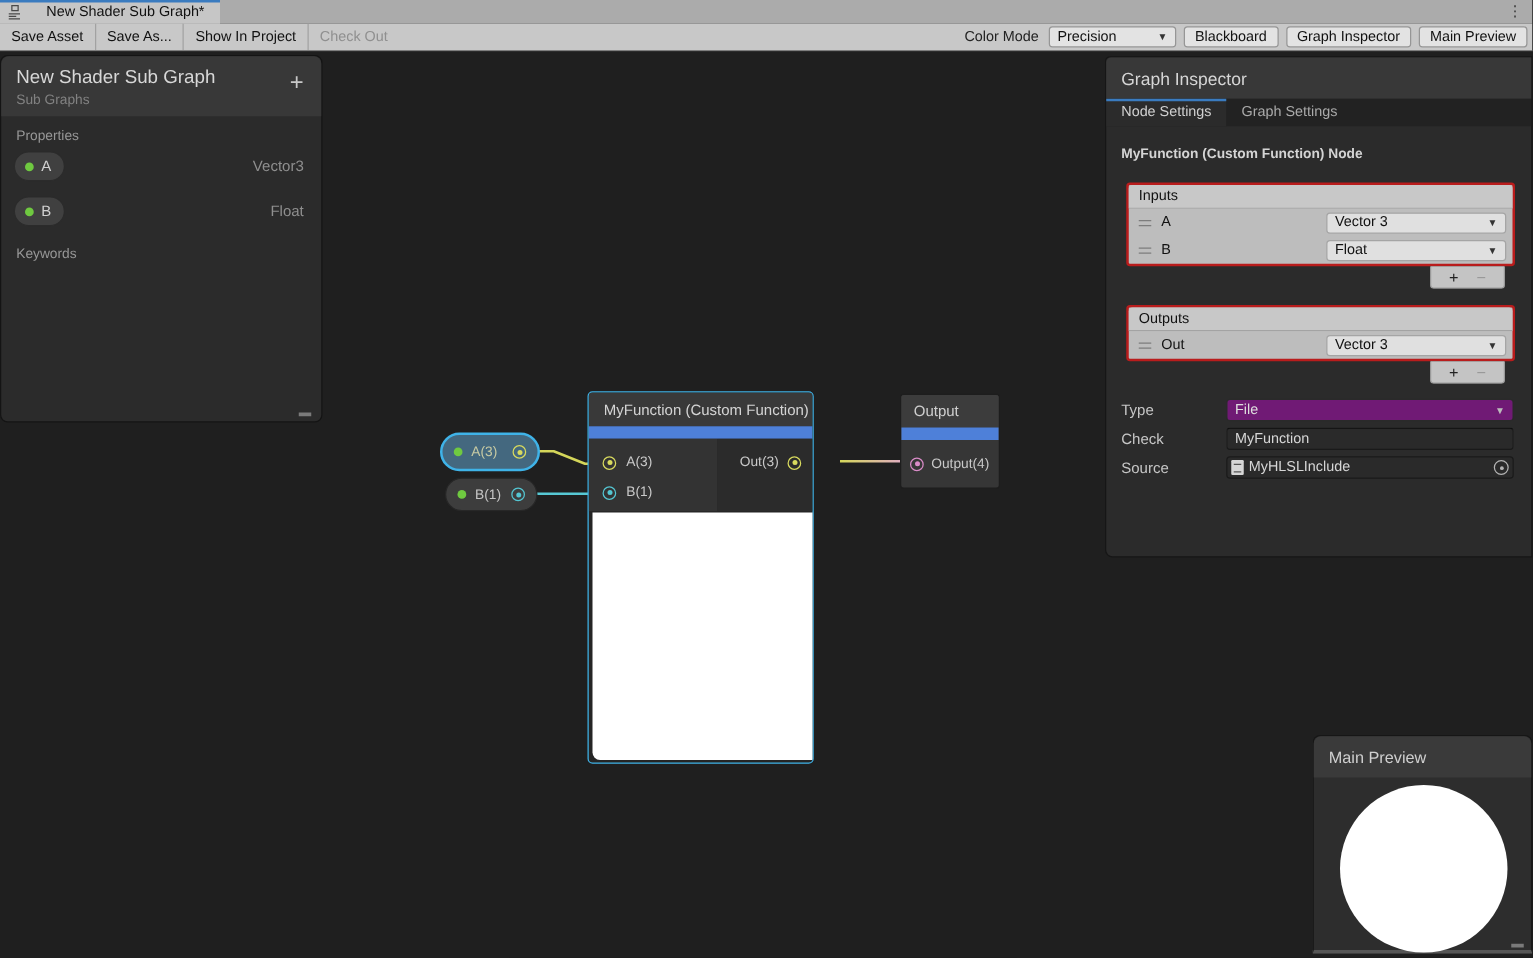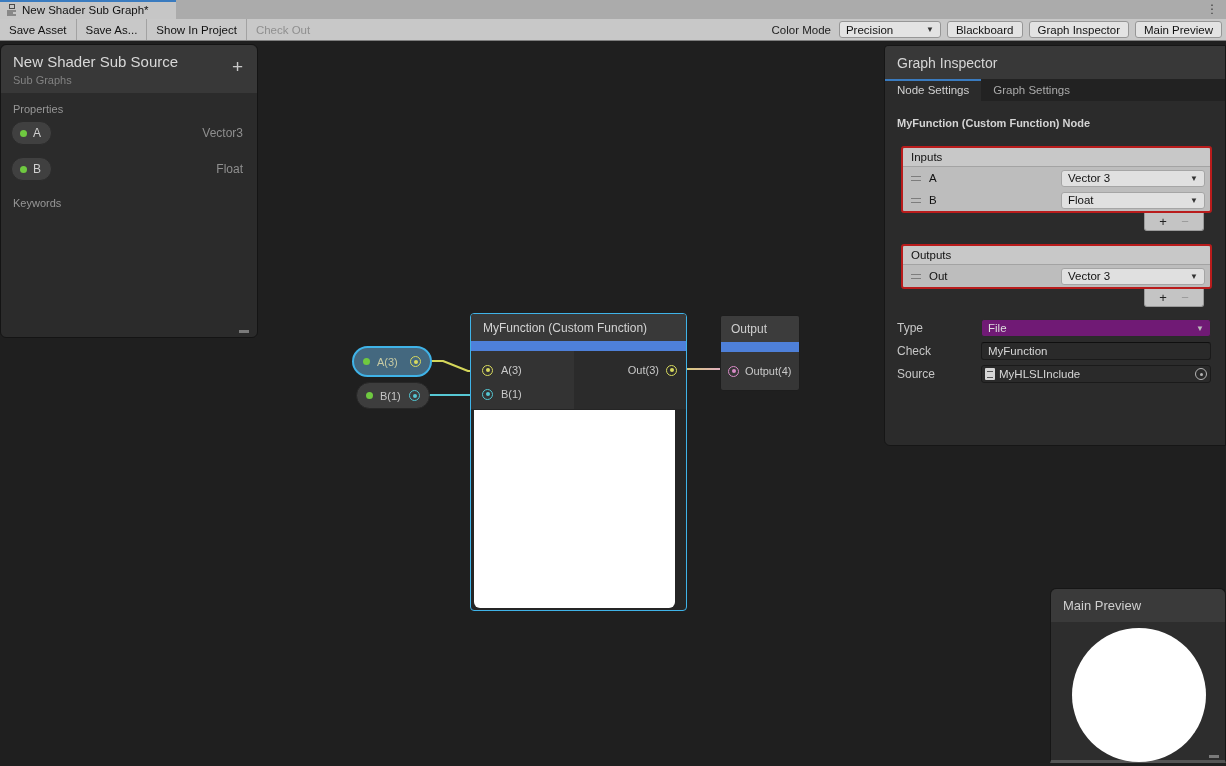--- a/index.html
+++ b/index.html
@@ -3,21 +3,21 @@
 <meta charset="utf-8">
 <style>
   * { margin:0; padding:0; box-sizing:border-box; }
   html,body { width:1226px; height:766px; overflow:hidden; background:#1f1f1f;
               font-family:"Liberation Sans", sans-serif; }
   .stage { position:relative; width:1226px; height:766px; }
 
   
   .tabbar { position:absolute; left:0; top:0; width:1226px; height:19px; background:#ababab; }
   .doc-tab { position:absolute; left:0; top:0; width:176px; height:19px; background:#c6c6c6;
-             display:flex; align-items:center; padding:0 6px; gap:5px; }
+             display:flex; align-items:center; padding:0 6px; gap:20px; }
   .tab-stripe { position:absolute; left:0; top:0; width:100%; height:2px; }
   .tab-title { font-size:11.5px; color:#111; white-space:nowrap; padding-top:1px; }
   .tab-icon { width:11px; height:12px; display:inline-block; }
   .kebab { position:absolute; right:8px; top:1px; font-size:12px; color:#3a3a3a; letter-spacing:0;
            line-height:17px; cursor:pointer; }
 
   
   .toolbar { position:absolute; left:0; top:19px; width:1226px; height:22px; background:#c8c8c8;
              border-bottom:1px solid #7e7e7e; display:flex; align-items:center; font-size:11.5px; color:#111; }
   .tb-left { display:flex; align-items:center; height:100%; }
@@ -43,21 +43,21 @@
 
   
   .pill { position:absolute; display:flex; align-items:center; gap:7px; border-radius:16px;
           background:#3d3d3d; border:1px solid #272727; padding:0 9px; cursor:pointer; }
   .pill.selected { background:#44687f; border:2px solid; }
   .pill .dot { width:7px; height:7px; border-radius:50%; flex:none; }
   .pill .plabel { font-size:11px; color:#c6c6c6; }
   .pill.selected .plabel { color:#c7caa3; }
 
   
-  .fnode { position:absolute; left:470px; top:272px; width:217px; height:298px;
+  .fnode { position:absolute; left:470px; top:272px; width:181px; height:298px;
            background:#252525; border:1.5px solid; border-radius:4px; overflow:hidden; }
   .fnode-title { height:27px; background:#393939; display:flex; align-items:center;
                  padding-left:12px; font-size:12px; color:#d4d4d4; }
   .color-bar { height:10px; }
   .fnode-body { display:flex; height:58px; }
   .fnode-in { width:103px; background:#333333; padding-top:7px; }
   .fnode-out { flex:1; background:#2b2b2b; position:relative; }
   .port-row { display:flex; align-items:center; gap:8px; height:24px; padding-left:11px; }
   .port-label { font-size:11px; color:#c9c9c9; }
   .out-row { position:absolute; top:7px; right:0; height:24px; display:flex; align-items:center; gap:7px; padding-right:9px; }
@@ -230,21 +230,21 @@
       <div class="onode-title">Output</div>
       <div class="color-bar" style="background-color: rgb(78, 128, 217);"></div>
       <div class="onode-row">
         <span class="port" style="--c: #d98bc7;"></span>
         <span class="port-label">Output(4)</span>
       </div>
     </div>
 
     <div class="blackboard">
       <div class="bb-header">
-        <div class="bb-title">New Shader Sub Source</div>
+        <div class="bb-title">New Shader Sub Graph</div>
         <div class="bb-sub">Sub Graphs</div>
         <div class="bb-add">+</div>
       </div>
       <div class="bb-section">Properties</div>
       <div class="bb-row">
         <div class="bb-pill">
           <span class="dot" style="background-color: rgb(111, 201, 64);"></span>
           <span class="name">A</span>
         </div>
         <span class="bb-type">Vector3</span>

